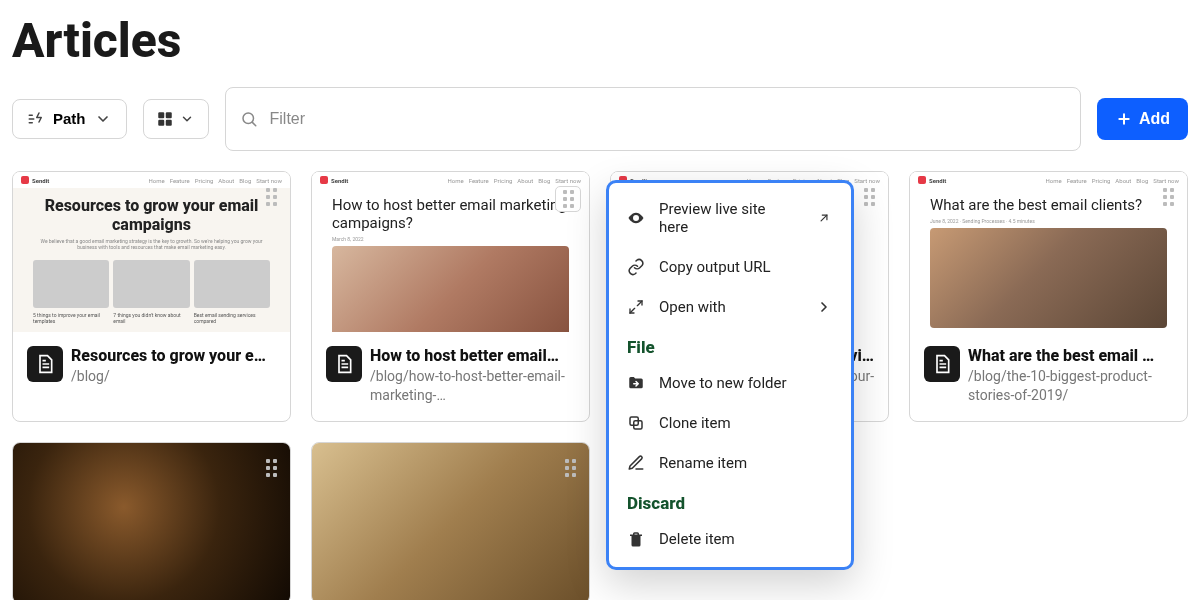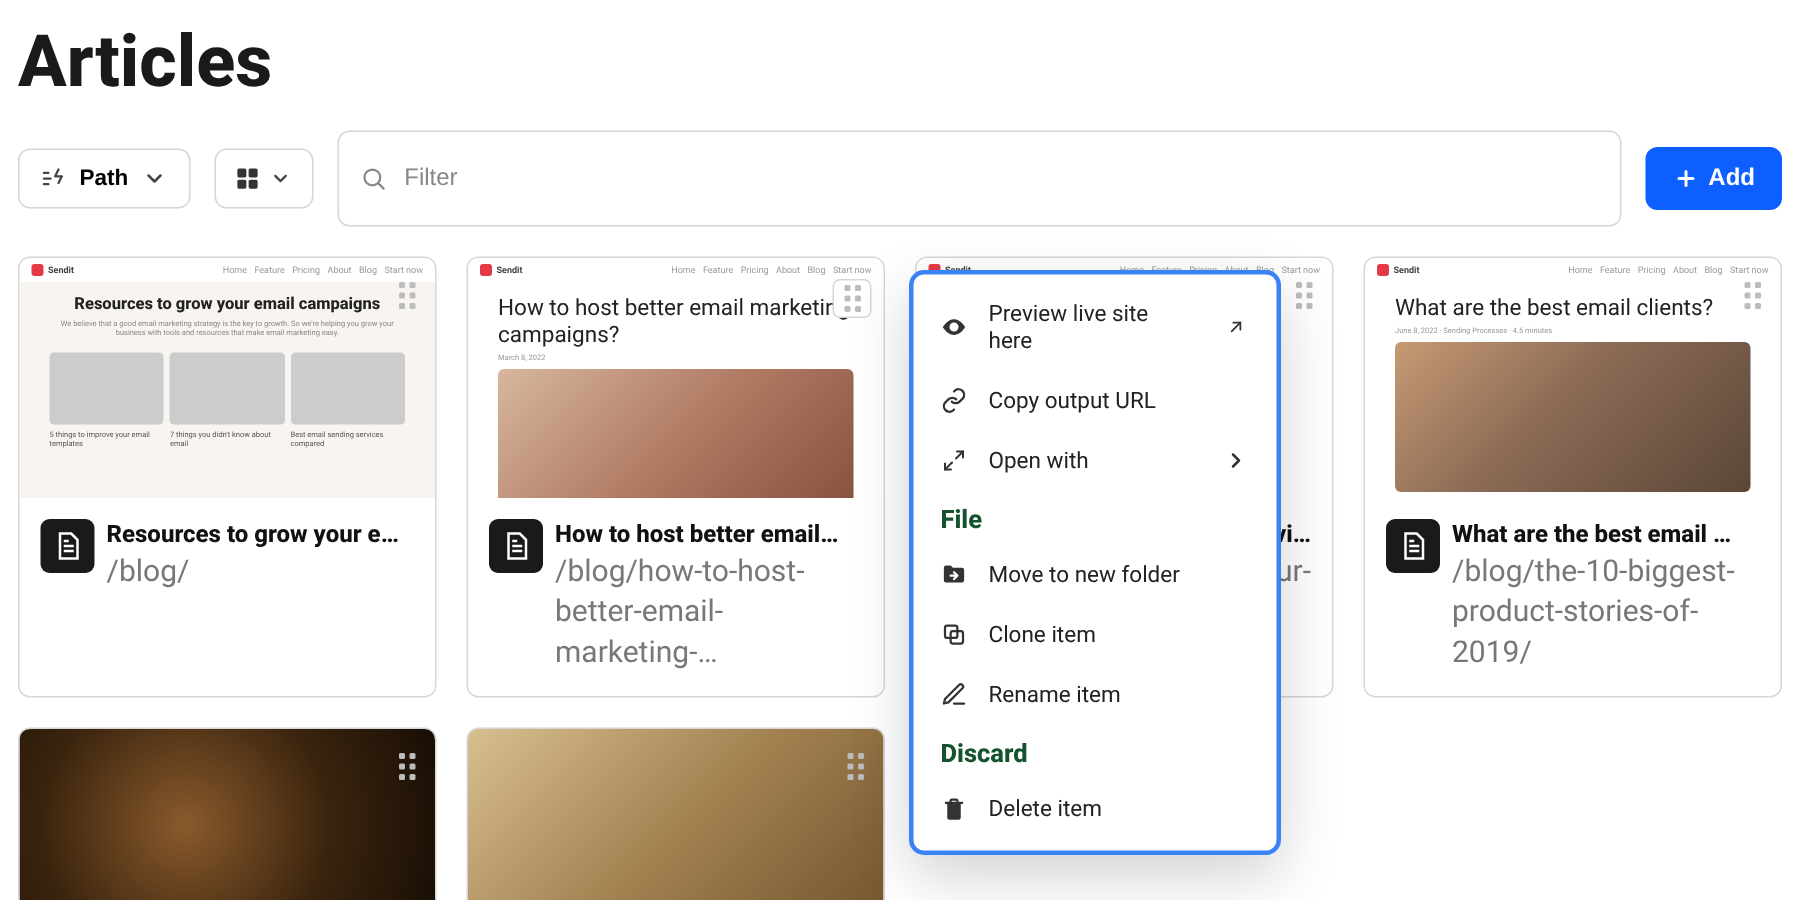--- a/index.html
+++ b/index.html
@@ -102,21 +102,21 @@
     color:#444;
     background:#fff;
   }
   .thumb-logo {
     display:flex;align-items:center;gap:3px;font-weight:700;
   }
   .thumb-logo-sq { width:8px;height:8px;background:#e63946;border-radius:2px;}
   .thumb-nav { display:flex;gap:5px;color:#999;}
   .thumb-body { padding: 8px 20px; text-align:center;}
   .thumb-body-left { padding: 8px 20px; text-align:left;}
-  .thumb-title-lg { font-size:11px;font-weight:800;line-height:1.2;color:#222;}
+  .thumb-title-lg { font-size:16px;font-weight:800;line-height:1.2;color:#222;}
   .thumb-title-sm { font-size:15px;font-weight:400;line-height:1.2;color:#222;margin-bottom:4px;}
   .thumb-sub { font-size:5px;color:#888;margin-top:4px;line-height:1.2;}
   .thumb-meta { font-size:5px;color:#999;margin-top:4px; text-align:left;}
   .thumb-imgrow { display:flex;gap:4px;margin-top:10px;}
   .thumb-imgrow .cell {flex:1;height:48px;border-radius:3px;background:#ccc;}
   .thumb-captions { display:flex;gap:4px;margin-top:4px;}
   .thumb-captions .cap {flex:1;font-size:5px;color:#555;text-align:left;}
   .thumb-fullimg { width:100%;height:100px;border-radius:4px;background:#ccc;margin-top:4px;}
   .drag-handle {
     position: absolute;
@@ -149,21 +149,21 @@
   }
   .doc-icon {
     width:36px;height:36px;background:#1a1a1a;border-radius:6px;
     display:flex;align-items:center;justify-content:center;flex-shrink:0;
   }
   .card-title {
     font-size:16px;font-weight:800;color:#111;
     white-space:nowrap;overflow:hidden;text-overflow:ellipsis;
   }
   .card-path {
-    font-size:20px;color:#777;margin-top:2px;
+    font-size:14px;color:#777;margin-top:2px;
     word-break:break-word;line-height:1.35;
   }
   .card-text { min-width:0; flex:1; }
   
   .ctx {
     position:absolute;
     left: 606px;
     top: 180px;
     width: 248px;
     background:#fff;

